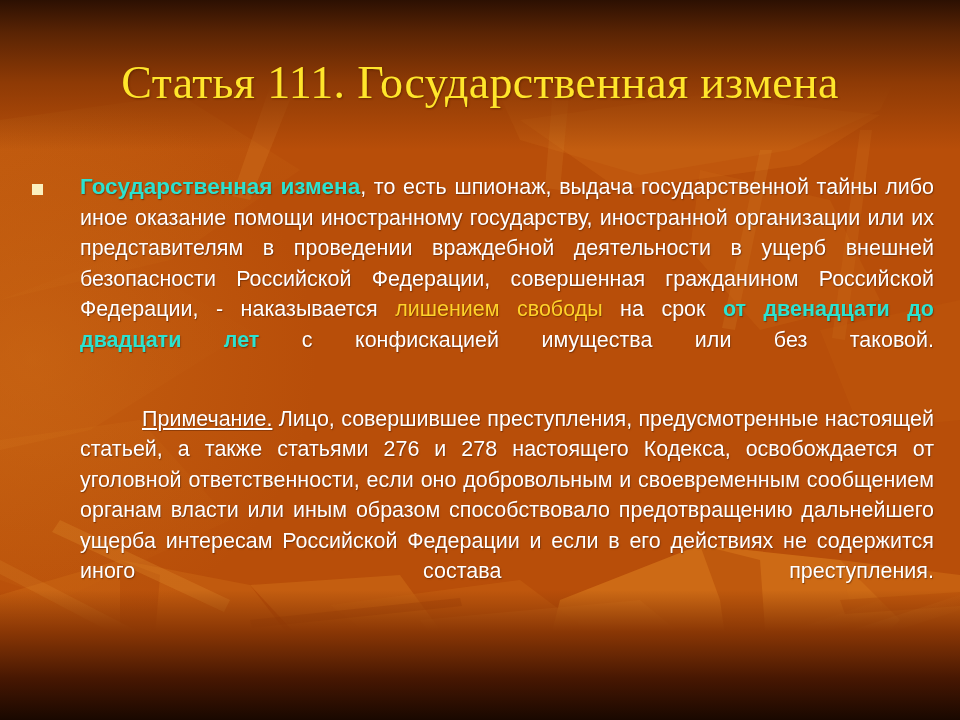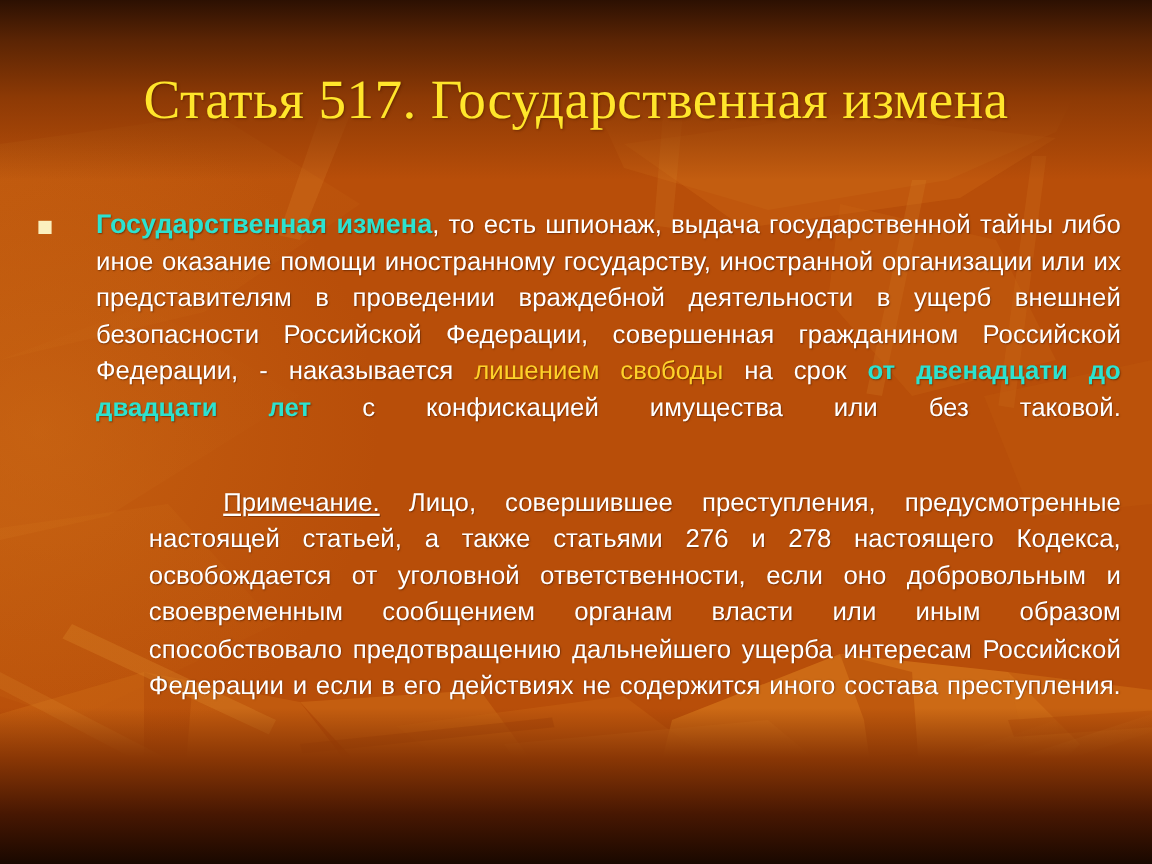--- a/index.html
+++ b/index.html
@@ -79,21 +79,21 @@
   .ptext.first-para { }
   .ptext .lead {
     color:#2CE2CF;
     font-weight:bold;
     font-size:22.5px;
   }
   .ptext .hl-yellow { color:#FFD22A; }
   .ptext .hl-cyan   { color:#2CE2CF; font-weight:bold; }
 
   #para2-wrap { margin-top:18px; }
-  #para2 { text-indent:62px;margin-left:44px; }
+  #para2 { text-indent:62px; }
   #para2 .note-label { text-decoration:underline; }
 
   
   .ptext:after { content:""; display:inline-block; width:100%; }
 </style>
 </head>
 <body>
 
 <div id="slide">
 
@@ -149,21 +149,21 @@
 
     <path d="M250 620 L460 598 L462 606 L252 628 Z" fill="#9E3C05" opacity="0.35"></path>
     <path d="M520 648 L760 628 L762 636 L522 656 Z" fill="#9E3C05" opacity="0.30"></path>
   </svg>
 
   <div class="bg-left-glow"></div>
   <div class="bg-top-fade"></div>
   <div class="bg-bottom-fade"></div>
 
   <div id="title-block">
-    <div id="title-text">Статья 517. Государственная измена</div>
+    <div id="title-text">Статья 111. Государственная измена</div>
   </div>
 
   <div id="content">
 
     <div class="para-row">
       <div class="bullet-cell">
         <span class="bullet-sq"></span>
       </div>
       <div class="para-body">
         <p class="ptext first-para" id="para1"><span class="lead">Государственная измена</span><span>, то есть шпионаж, выдача государственной тайны либо иное оказание помощи иностранному государству, иностранной организации или их представителям в проведении враждебной деятельности в ущерб внешней безопасности Российской Федерации, совершенная гражданином Российской Федерации, - наказывается </span><span class="hl-yellow">лишением свободы</span><span> на срок </span><span class="hl-cyan">от двенадцати до двадцати лет</span><span> с конфискацией имущества или без таковой.</span></p>

